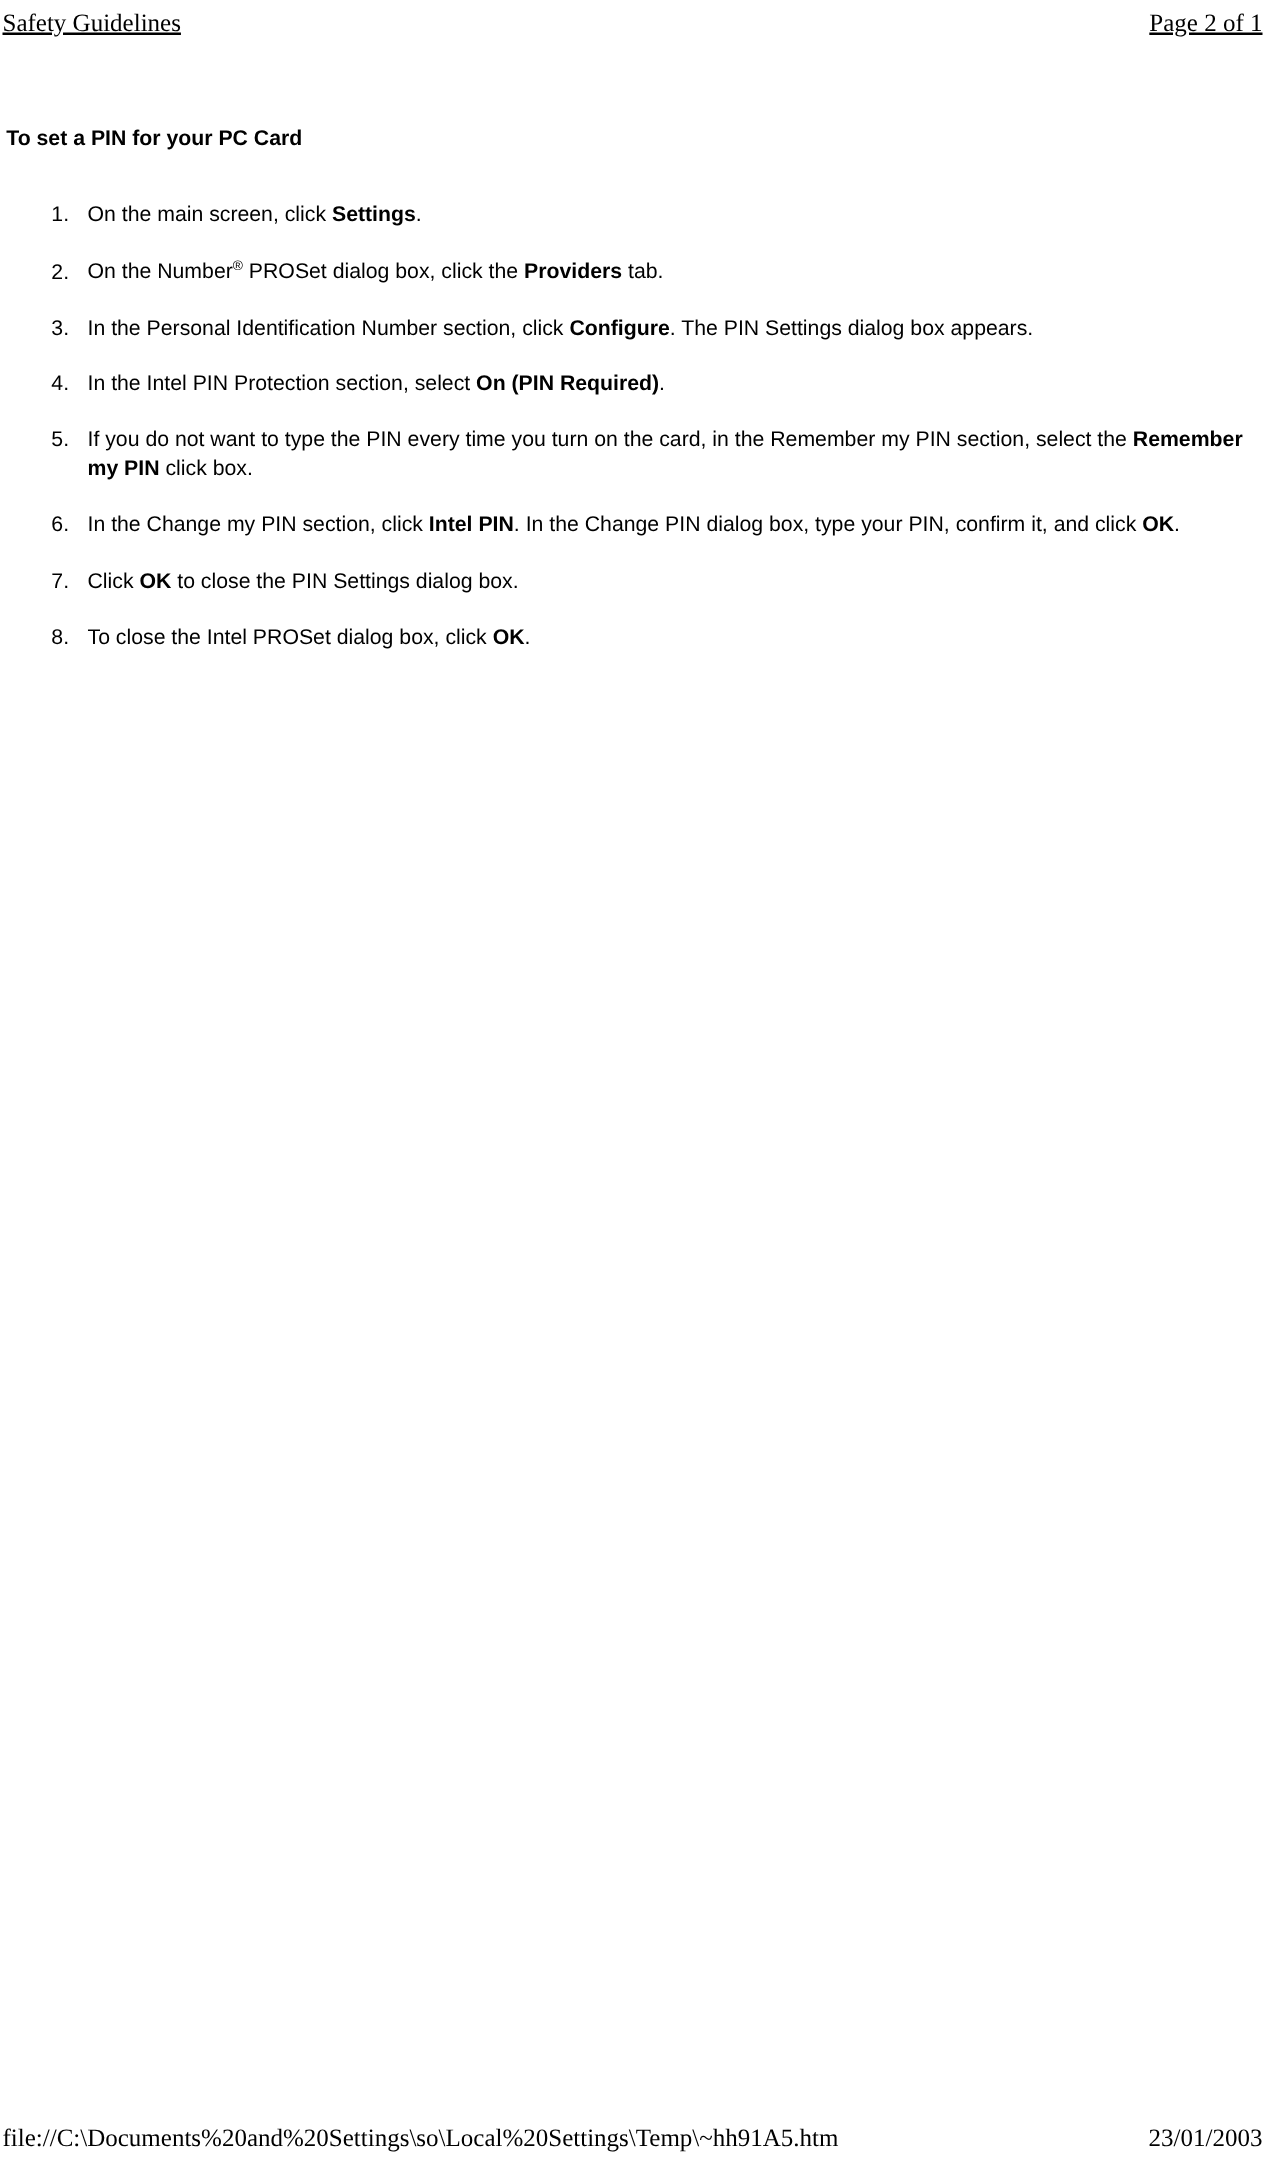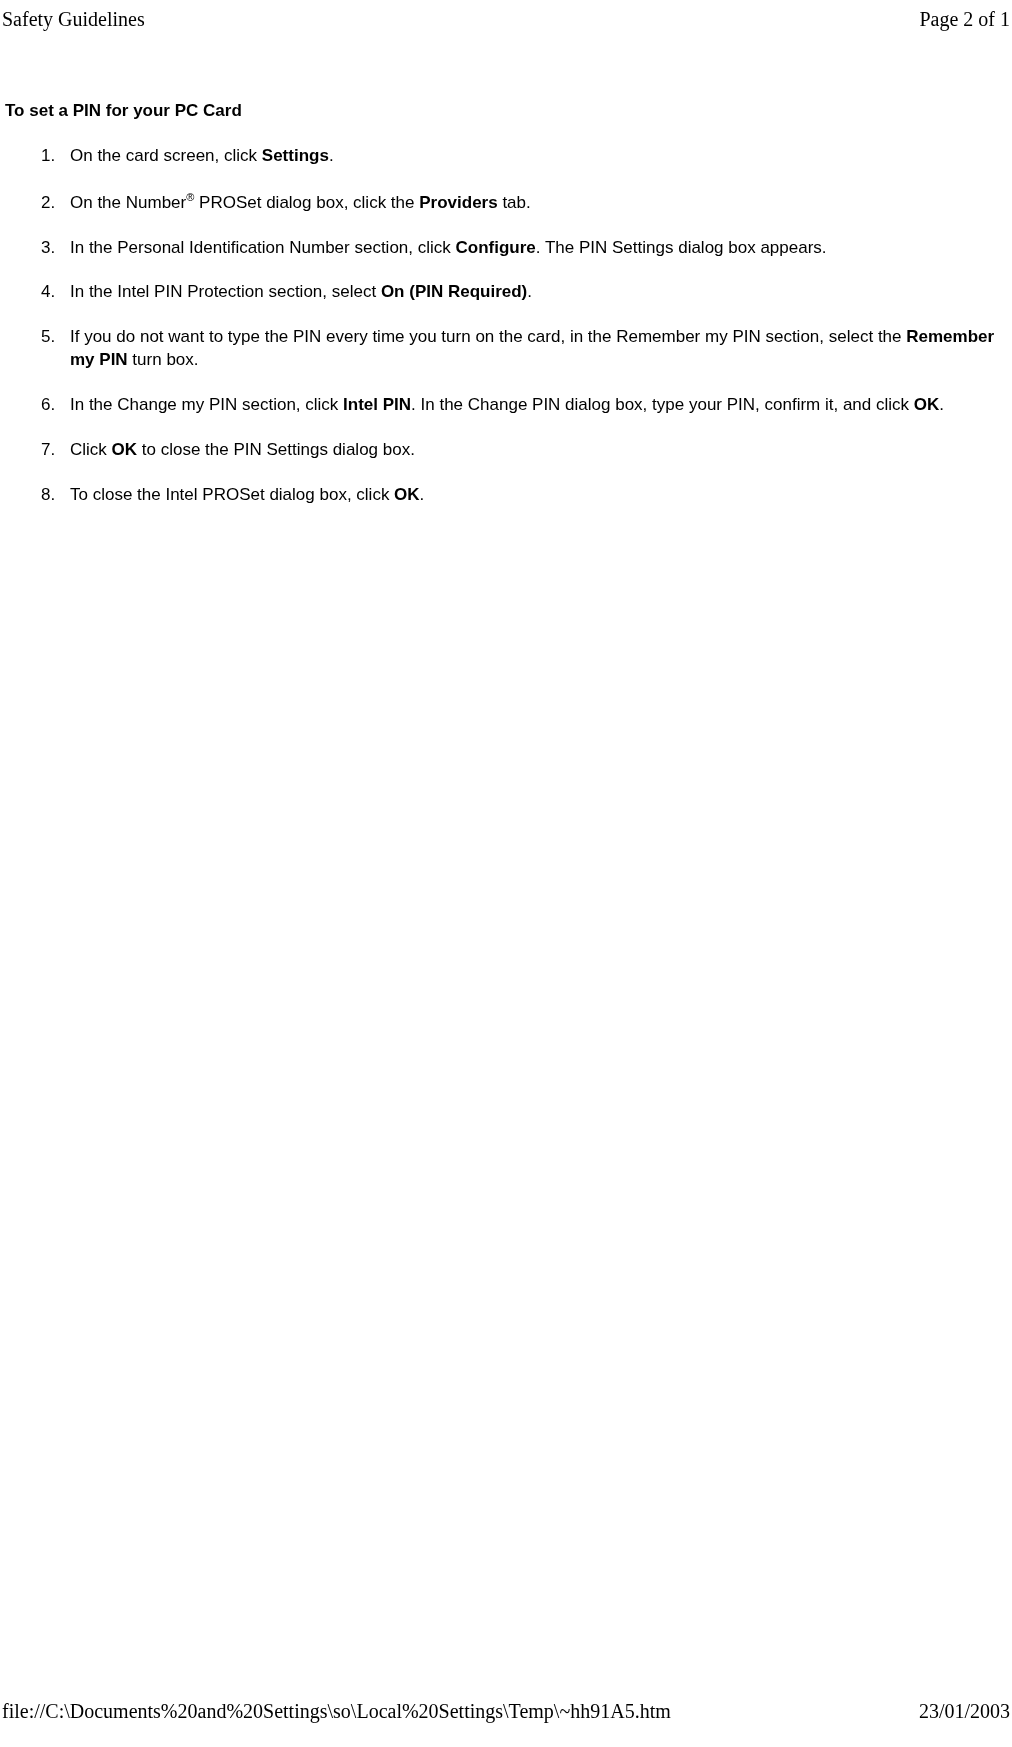--- a/index.html
+++ b/index.html
@@ -15,28 +15,29 @@
       width: 1012px;
       height: 1747px;
       position: relative;
     }
     .header {
       display: flex;
       justify-content: space-between;
       padding: 8px 2px 0 2px;
       font-family: "Times New Roman", serif;
       font-size: 20px;
+      text-decoration: underline;
     }
     .content {
       padding: 70px 10px 0 5px;
     }
     .title {
       font-weight: bold;
       font-size: 17px;
-      margin-bottom: 24px;
+      margin-bottom: 40px;
     }
     ol {
       padding-left: 55px;
     }
     ol li {
       margin-bottom: 22px;
       line-height: 1.35;
       padding-left: 10px;
     }
     .bold {
@@ -64,33 +65,33 @@
 
 <div class="header">
   <span>Safety Guidelines</span>
   <span>Page 2 of 1</span>
 </div>
 
 <div class="content">
   <div class="title">To set a PIN for your PC Card</div>
   <ol>
     <li>
-      <span>On the card screen, click </span><span class="bold">Settings</span><span>.</span>
+      <span>On the main screen, click </span><span class="bold">Settings</span><span>.</span>
     </li>
     <li>
       <span>On the Number</span><sup>®</sup><span> PROSet dialog box, click the </span><span class="bold">Providers</span><span> tab.</span>
     </li>
     <li>
       <span>In the Personal Identification Number section, click </span><span class="bold">Configure</span><span>. The PIN Settings dialog box appears.</span>
     </li>
     <li>
       <span>In the Intel PIN Protection section, select </span><span class="bold">On (PIN Required)</span><span>.</span>
     </li>
     <li>
-      <span>If you do not want to type the PIN every time you turn on the card, in the Remember my PIN section, select the </span><span class="bold">Remember my PIN</span><span> turn box.</span>
+      <span>If you do not want to type the PIN every time you turn on the card, in the Remember my PIN section, select the </span><span class="bold">Remember my PIN</span><span> click box.</span>
     </li>
     <li>
       <span>In the Change my PIN section, click </span><span class="bold">Intel PIN</span><span>. In the Change PIN dialog box, type your PIN, confirm it, and click </span><span class="bold">OK</span><span>.</span>
     </li>
     <li>
       <span>Click </span><span class="bold">OK</span><span> to close the PIN Settings dialog box.</span>
     </li>
     <li>
       <span>To close the Intel PROSet dialog box, click </span><span class="bold">OK</span><span>.</span>
     </li>

